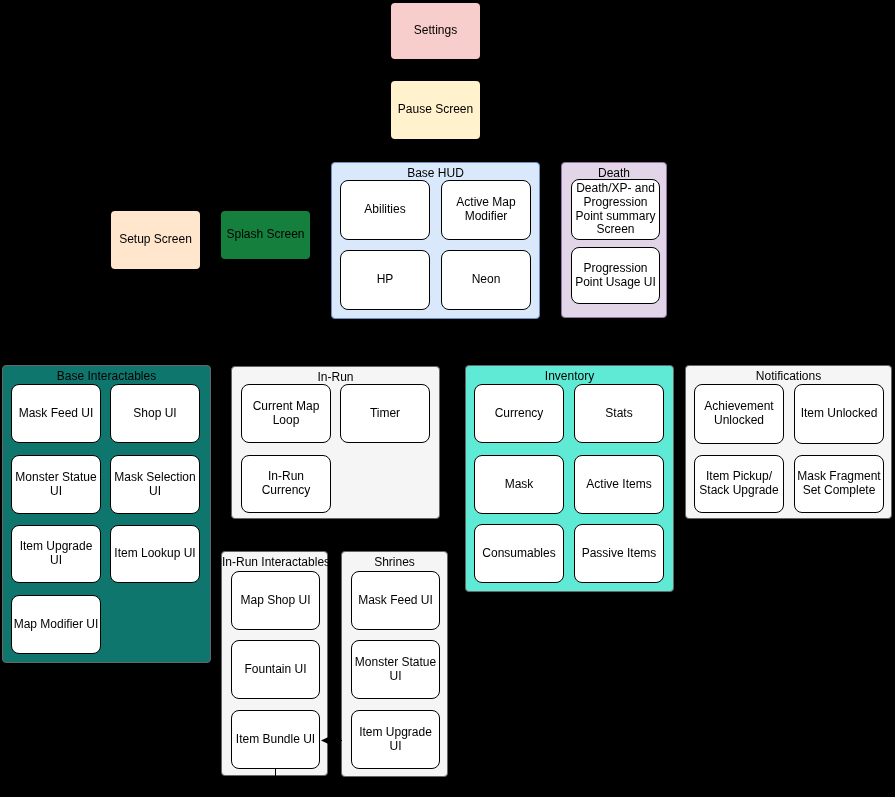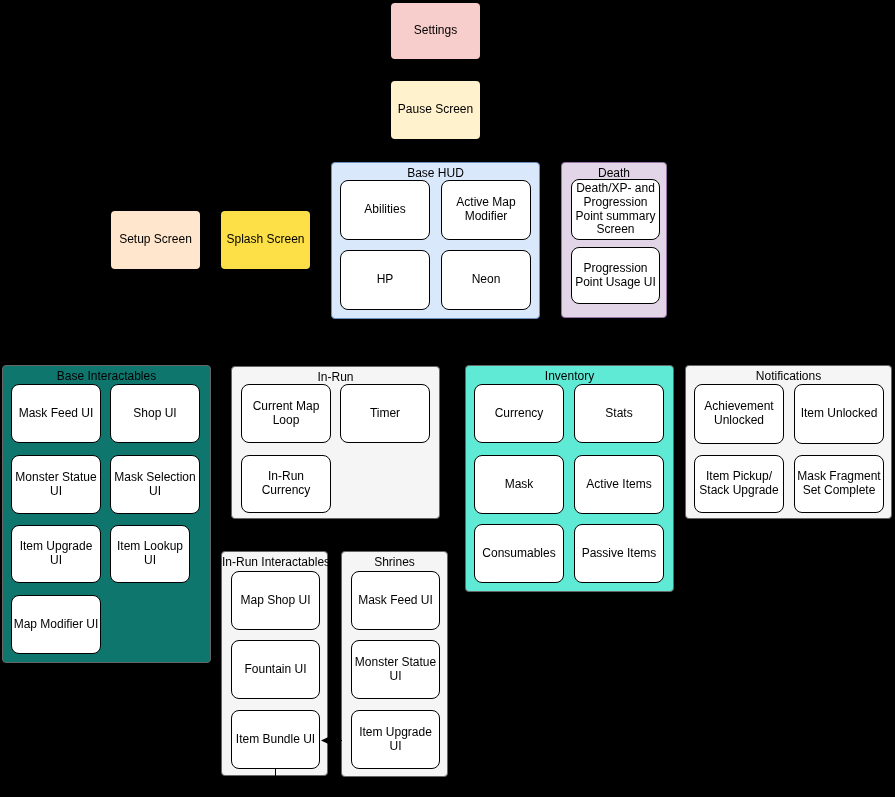--- a/index.html
+++ b/index.html
@@ -49,21 +49,21 @@
   </div>
 
   <div class="node" style="left: 391px; top: 81px; width: 89px; height: 58px; background-color: rgb(255, 242, 204);">
     <span>Pause Screen</span>
   </div>
 
   <div class="node" style="left: 111px; top: 211px; width: 89px; height: 58px; background-color: rgb(255, 230, 204);">
     <span>Setup Screen</span>
   </div>
 
-  <div class="node" style="left: 221px; top: 211px; width: 89px; height: 58px; background-color: #fde047;">
+  <div class="node" style="left: 221px; top: 211px; width: 89px; height: 48px; background-color: #15803d;">
     <span>Splash Screen</span>
   </div>
 
   <div class="group" style="left: 331px; top: 162px; width: 209px; height: 157px; background-color: rgb(218, 232, 252); border-color: rgb(108, 142, 191);">
     <div class="gtitle">Base HUD</div>
     <div class="child" style="left:8px;top:17px;width:90px;height:60px">
       <span>Abilities</span>
     </div>
     <div class="child" style="left:109px;top:17px;width:90px;height:60px">
       <span>Active Map Modifier</span>
@@ -96,21 +96,21 @@
     </div>
     <div class="child" style="left:8px;top:89px;width:90px;height:59px">
       <span>Monster Statue UI</span>
     </div>
     <div class="child" style="left:107px;top:89px;width:90px;height:59px">
       <span>Mask Selection UI</span>
     </div>
     <div class="child" style="left:8px;top:159px;width:90px;height:58px">
       <span>Item Upgrade UI</span>
     </div>
-    <div class="child" style="left:107px;top:159px;width:80px;height:58px">
+    <div class="child" style="left:107px;top:159px;width:90px;height:58px">
       <span>Item Lookup UI</span>
     </div>
     <div class="child" style="left:8px;top:229px;width:90px;height:59px">
       <span>Map Modifier UI</span>
     </div>
   </div>
 
   <div class="group" style="left: 231px; top: 366px; width: 209px; height: 153px; background-color: rgb(245, 245, 245); border-color: rgb(102, 102, 102);">
     <div class="gtitle">In-Run</div>
     <div class="child" style="left:9px;top:17px;width:90px;height:59px">

